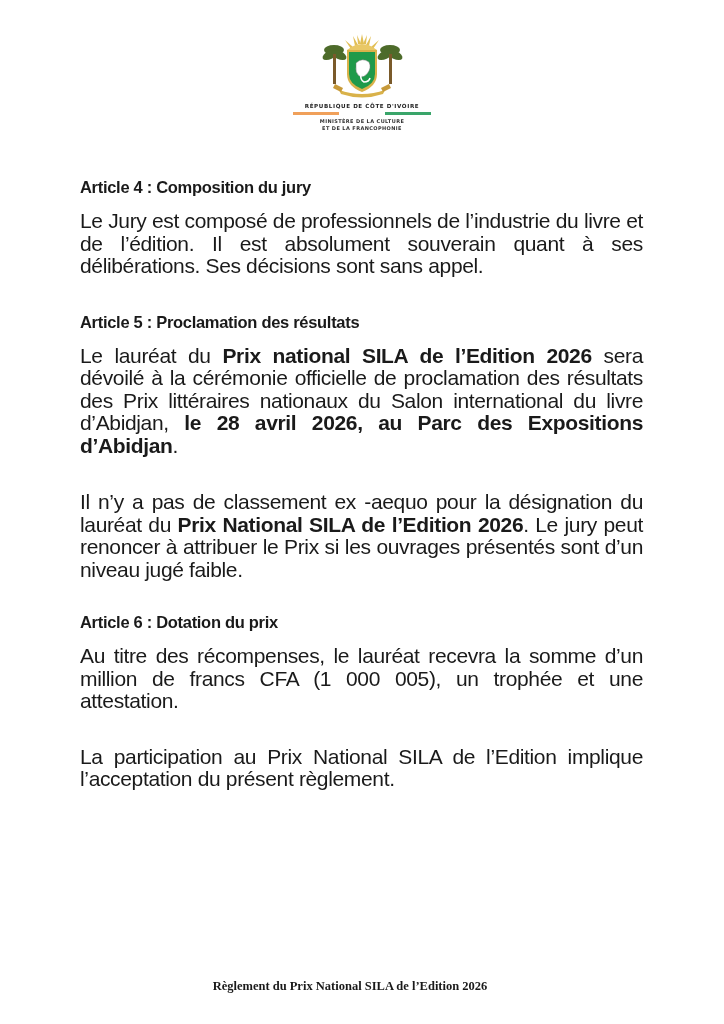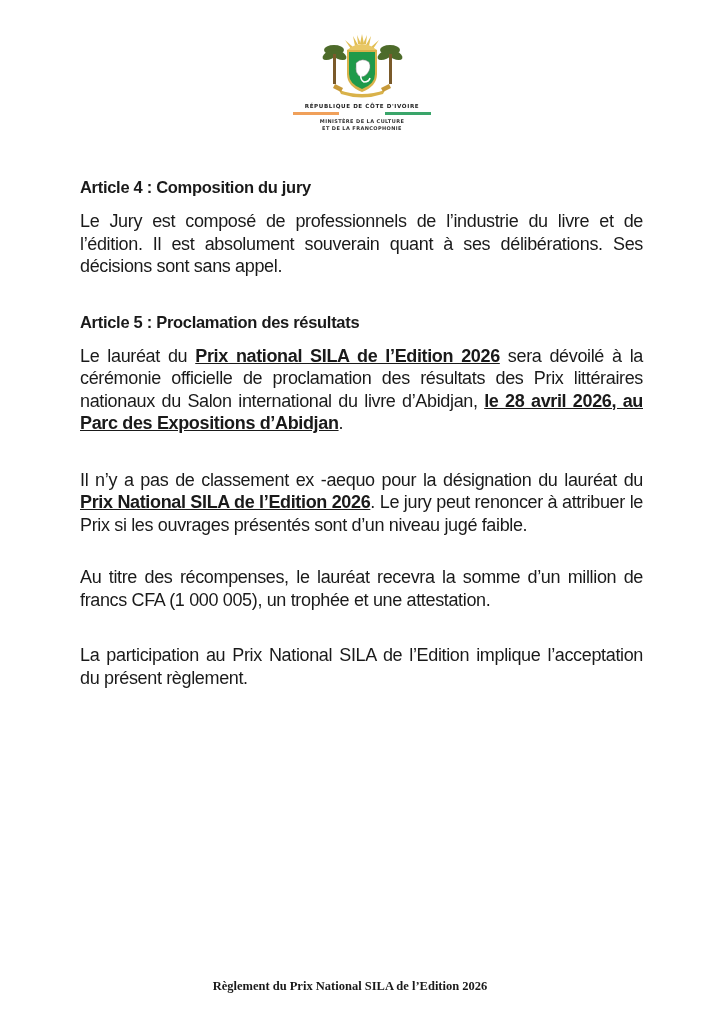--- a/index.html
+++ b/index.html
@@ -65,27 +65,27 @@
       width: 563px;
     }
     .article-title {
       font-weight: bold;
       font-size: 16.5px;
       letter-spacing: -0.3px;
       margin: 0;
       line-height: 22px;
     }
     .para {
-      font-size: 18px;
+      font-size: 21px;
       line-height: 22.5px;
       letter-spacing: -0.35px;
       text-align: justify;
       margin: 0;
     }
-    .para b { font-weight: bold; text-decoration: underline; }
+    .para b { font-weight: bold; }
 
     .footer {
       position: absolute;
       left: 0;
       width: 700px;
       top: 978px;
       text-align: center;
     }
     .footer-title {
       font-family: "Liberation Serif", serif;
@@ -157,20 +157,21 @@
     </p>
   </section>
 
   <section style="margin-top:33px">
     <h2 class="article-title">Article 5 : Proclamation des résultats</h2>
     <p class="para" style="margin-top:12px"><span>Le lauréat du </span><b>Prix national SILA de l’Edition 2026</b><span> sera dévoilé à la cérémonie officielle de proclamation des résultats des Prix littéraires nationaux du Salon international du livre d’Abidjan, </span><b>le 28 avril 2026, au Parc des Expositions d’Abidjan</b><span>.</span></p>
     <p class="para" style="margin-top:34px"><span>Il n’y a pas de classement ex -aequo pour la désignation du lauréat du </span><b>Prix National SILA de l’Edition 2026</b><span>. Le jury peut renoncer à attribuer le Prix si les ouvrages présentés sont d’un niveau jugé faible.</span></p>
   </section>
 
   <section style="margin-top:30px">
+    <h2 class="article-title">Article 6 : Dotation du prix</h2>
     <p class="para" style="margin-top:12px">
       <span>Au titre des récompenses, le lauréat recevra la somme d’un million de francs CFA (1 000 005), un trophée et une attestation.</span>
     </p>
   </section>
 
   <section style="margin-top:33px">
     <p class="para" style="margin-top:12px">
       <span>La participation au Prix National SILA de l’Edition implique l’acceptation du présent règlement.</span>
     </p>
   </section>

